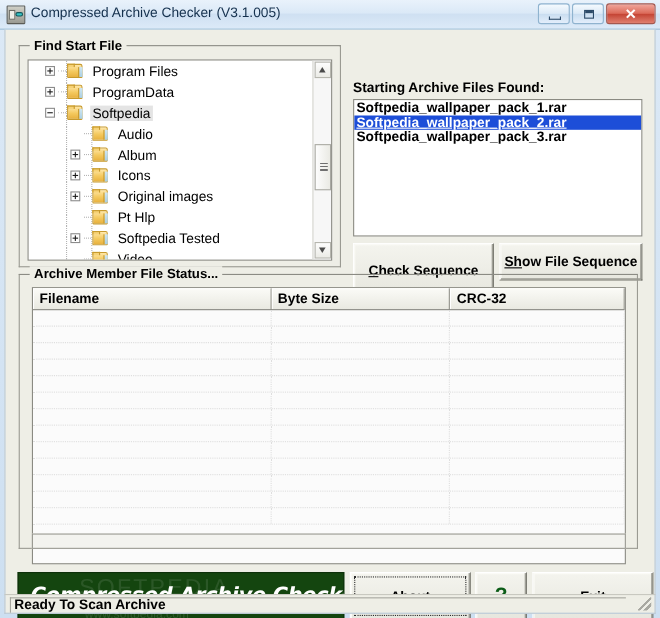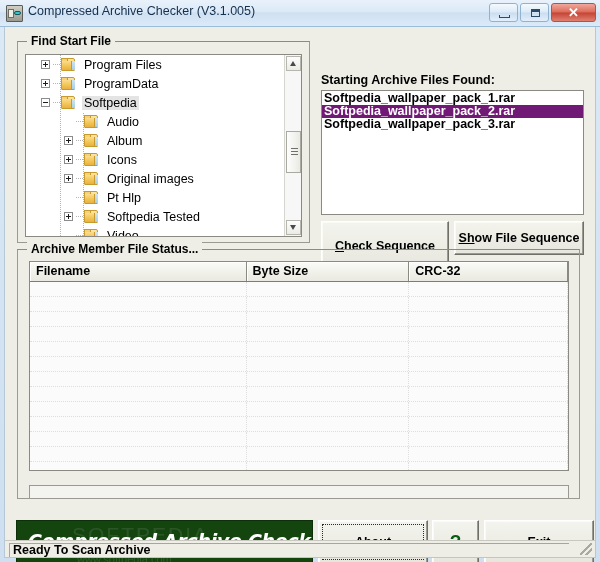--- a/index.html
+++ b/index.html
@@ -328,21 +328,21 @@
     position: absolute;
     left: 3px; top: 3px; right: 3px; bottom: 3px;
     border: 1px dotted #2b2b2b;
     pointer-events: none;
   }
 
   
   .grid {
     position: absolute;
     left: 24px; top: 234px;
-    width: 540px; height: 210px;
+    width: 540px; height: 252px;
     background: #fbfbfb;
     border: 1px solid #8a8a82;
     box-sizing: border-box;
     overflow: hidden;
   }
   .grid-head {
     display: flex;
     height: 19px;
     border-bottom: 1px solid #7d7d76;
     background: linear-gradient(180deg,#f7f7f2 0%,#e7e7df 100%);
@@ -606,21 +606,21 @@
         <div class="sb-arrow down">
             <i></i>
           </div>
       </div>
     </div>
 
     <div class="panel-label" id="found-label">Starting Archive Files Found:</div>
     <div class="listbox">
       <div id="archive-items">
           <div class="listitem">Softpedia_wallpaper_pack_1.rar</div>
-          <div class="listitem selected" style="background: #701a75;">Softpedia_wallpaper_pack_2.rar</div>
+          <div class="listitem selected" style="background: #1d4ed8; text-decoration: underline;">Softpedia_wallpaper_pack_2.rar</div>
           <div class="listitem">Softpedia_wallpaper_pack_3.rar</div>
         </div>
     </div>
 
     <div class="btn" id="btn-check">
       <span><u>C</u><span>heck Sequence</span></span>
     </div>
     <div class="btn" id="btn-showseq">
       <span><u>Sh</u><span>ow File Sequence</span></span>
     </div>

